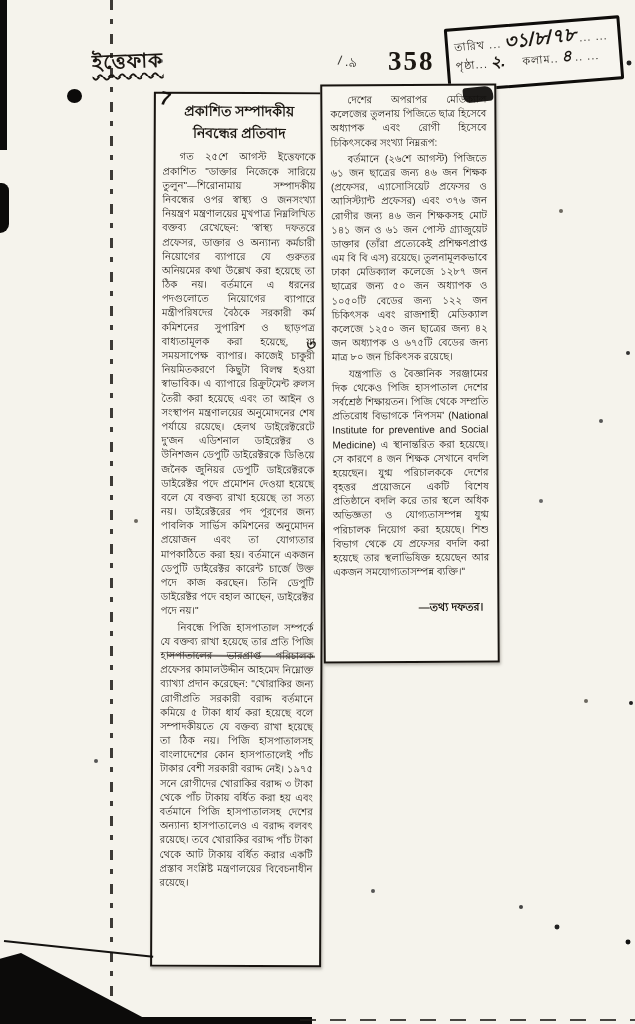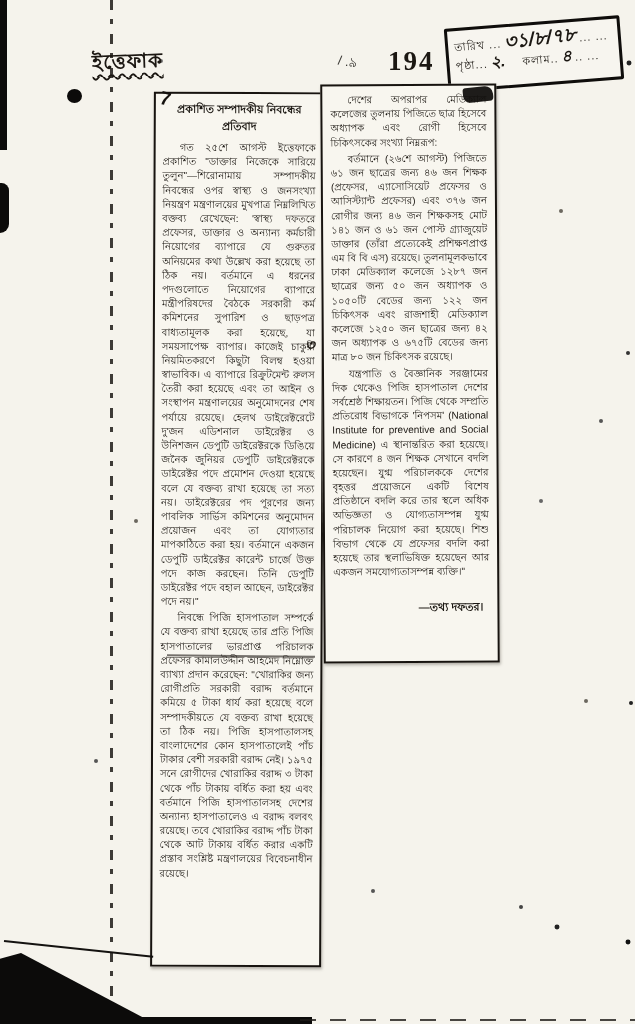--- a/index.html
+++ b/index.html
@@ -66,21 +66,21 @@
   .leader{letter-spacing:1px;color:#1b1712;}
   
   .strip{
     position:absolute;background:#f8f6ef;border:2.5px solid #17130f;
     box-sizing:border-box;overflow:hidden;
     box-shadow:1px 2px 3px rgba(60,55,45,.35);
   }
   .strip-left{left:152px;top:92px;width:171px;height:875px;transform:rotate(.25deg);padding:5px 7px;}
   .strip-right{left:322px;top:84px;width:176px;height:579px;transform:rotate(-.35deg);padding:7px 8px;}
   .headline{
-    font-weight:bold;font-size:11px;line-height:1.55;text-align:center;margin:2px 0 6px 0;
+    font-weight:bold;font-size:14px;line-height:1.55;text-align:center;margin:2px 0 6px 0;
   }
   .bodytext p{
     margin:0 0 2px 0;font-size:10px;line-height:1.42;text-align:justify;
     text-indent:17px;word-break:break-word;
   }
   .signature{font-size:11px;font-weight:bold;text-align:right;margin-top:20px;padding-right:6px;}
   .headline-tick{
     position:absolute;left:160px;top:88px;font-size:19px;font-weight:bold;
     transform:rotate(14deg);color:#14110e;
   }
@@ -96,21 +96,21 @@
 <div class="page">
 
   <div class="edge-bar"></div>
   <div class="edge-blob"></div>
   <div class="ink-dot"></div>
   <div class="fold-line"></div>
   <div class="speckles"></div>
 
   <div class="stamp">ইত্তেফাক</div>
   <div class="stray-mark">/ .৯</div>
-  <div class="page-number">194</div>
+  <div class="page-number">358</div>
 
   <div class="index-box">
     <div class="index-row">
       <span class="leader">তারিখ ...</span>
       <span class="hand hand-lg">৩১/৮/৭৮</span>
       <span class="leader">... ...</span>
     </div>
     <div class="index-row">
       <span class="leader">পৃষ্ঠা...</span>
       <span class="hand hand-md">২.</span>

